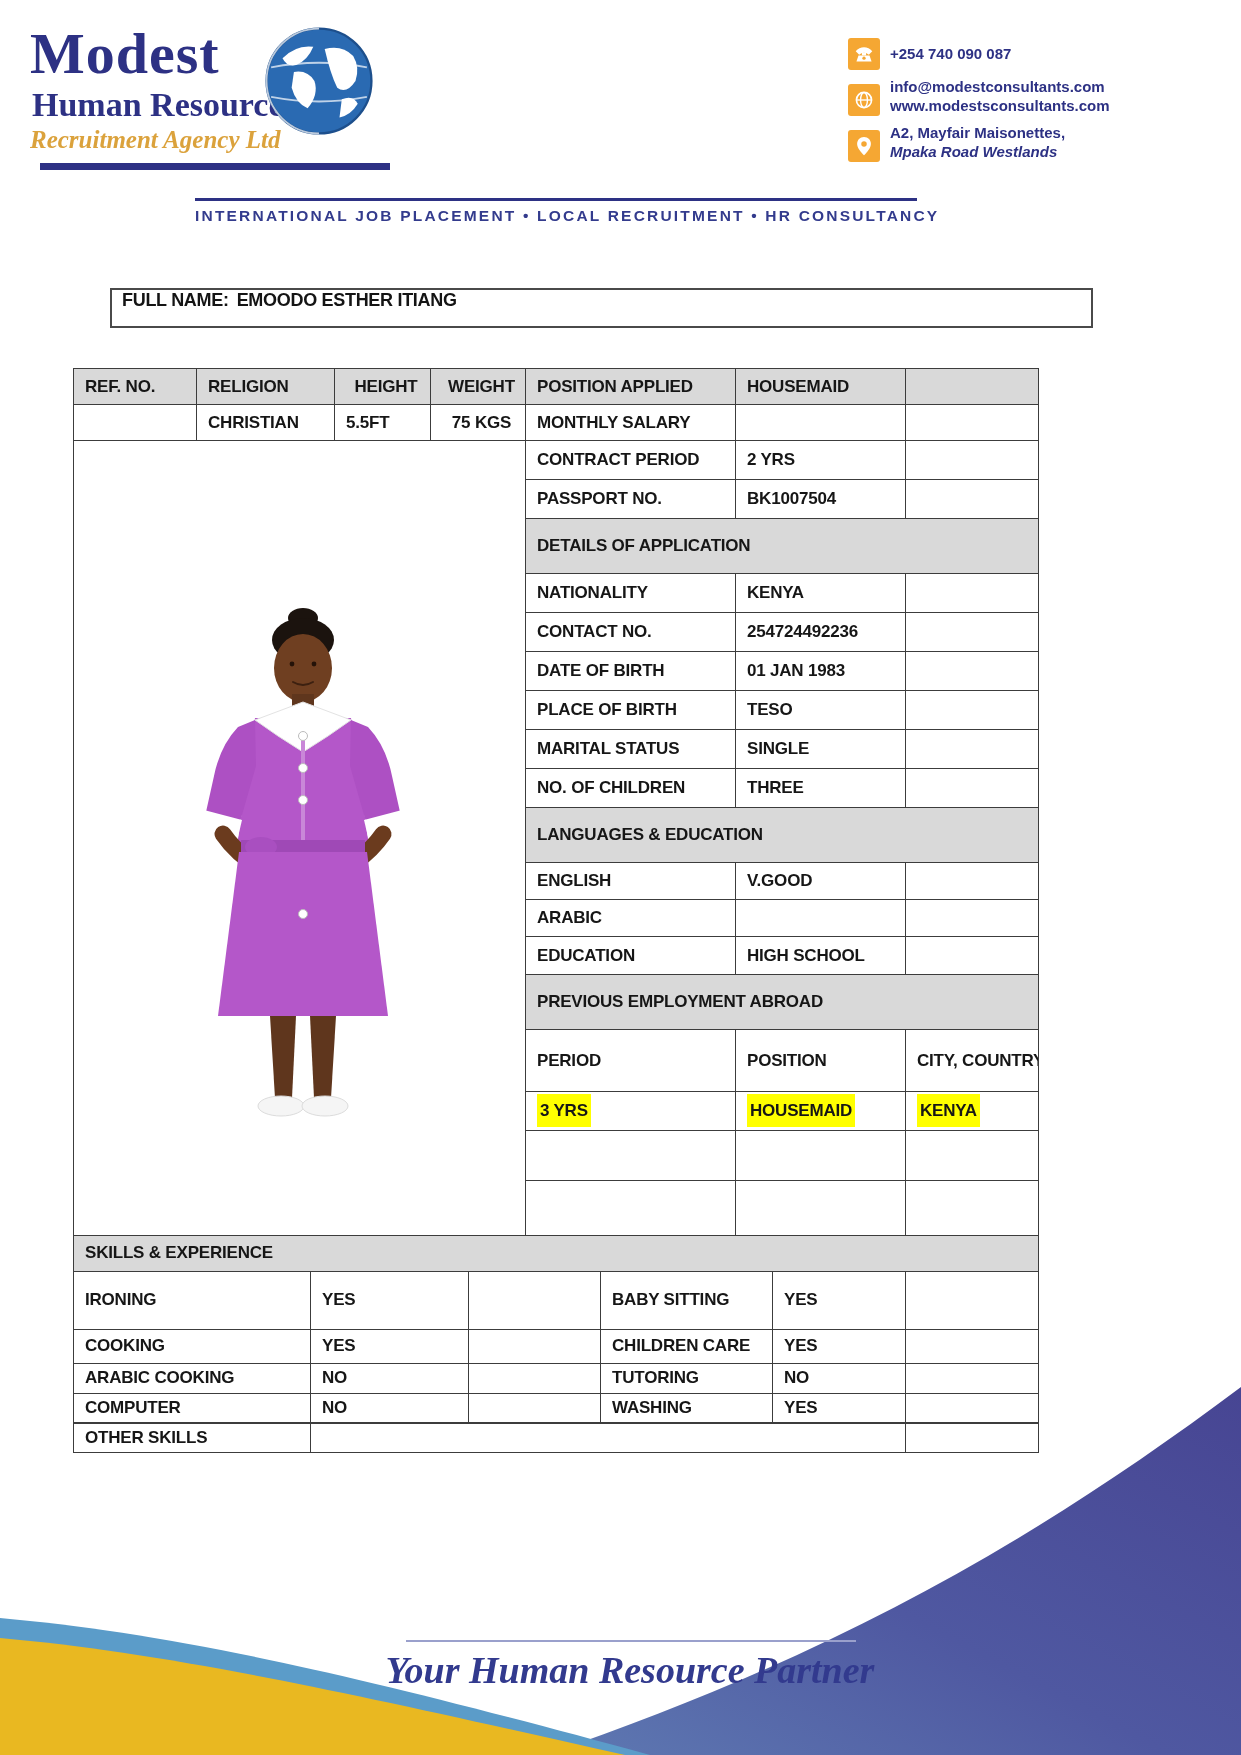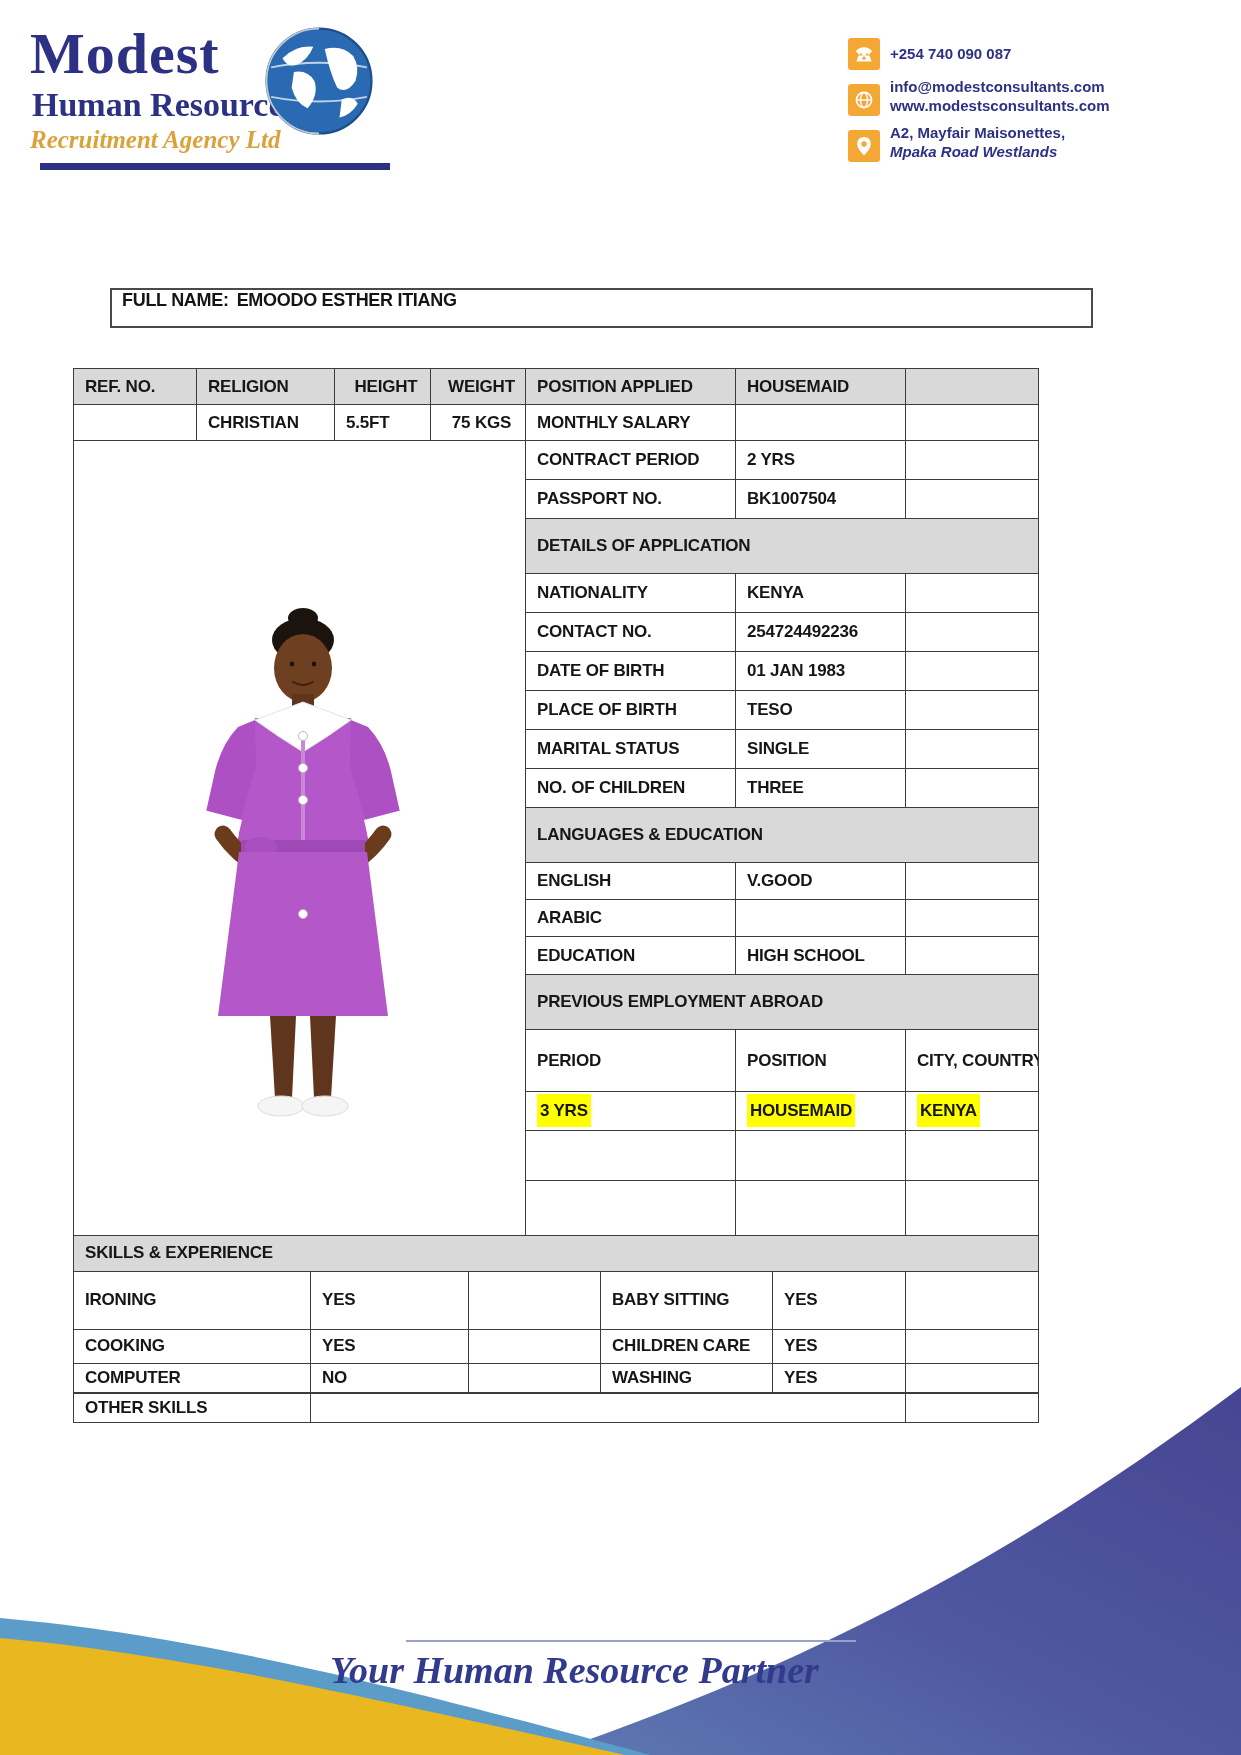--- a/index.html
+++ b/index.html
@@ -32,21 +32,21 @@
   td.lbl{color:#8b1717;}
   td.ctr{text-align:center;padding-left:4px;}
   td.wrap{white-space:normal;line-height:1.15;}
   .hl{background:#ffff00;padding:7px 3px;}
   tr.h36{height:36px} tr.h39{height:39px} tr.h55{height:55px} tr.h37{height:37px} tr.h38{height:38px}
   tr.h62{height:62px} tr.h50{height:50px} tr.h58{height:58px} tr.h34{height:34px} tr.h30{height:30px}
   tr.h32{height:32px} tr.h42{height:42px}
   td.photo-cell{vertical-align:top;padding:0;}
   
   .footer-line{position:absolute;left:406px;top:1640px;width:450px;height:2px;background:#9aa0cc;}
-  .slogan{position:absolute;left:330px;top:1648px;width:600px;
+  .slogan{position:absolute;left:330px;top:1648px;width:600px;text-align:center;
     font:italic bold 38px "Liberation Serif",serif;color:#323a8e;}
   .waves{position:absolute;left:0;top:1375px;}
 </style>
 </head>
 <body>
 
 <div class="page">
 
   <svg class="waves" width="1241" height="380" viewBox="0 0 1241 380">
     <defs>
@@ -100,20 +100,24 @@
 
   <div class="cicon" style="left:848px;top:130px;">
     <svg width="22" height="22" viewBox="0 0 32 32">
         <path fill="#fff" d="M16 3 C10 3 6 7.5 6 13 C6 20.5 16 29.5 16 29.5 C16 29.5 26 20.5 26 13 C26 7.5 22 3 16 3 Z"></path>
         <circle cx="16" cy="13" r="4" fill="#f5a733"></circle>
       </svg>
   </div>
   <div class="ctext" style="left:890px;top:124px;">A2, Mayfair Maisonettes,</div>
   <div class="ctext" style="left:890px;top:143px;font-style:italic;">Mpaka Road Westlands</div>
 
+  <div class="tagline-wrap">
+    <div class="tagline-line"></div>
+    <div class="tagline">INTERNATIONAL JOB PLACEMENT • LOCAL RECRUITMENT • HR CONSULTANCY</div>
+  </div>
 
   <div class="fullname-box">
     <span>FULL NAME:</span><span class="val">EMOODO ESTHER ITIANG</span>
   </div>
 
   <div class="tables-wrap">
 
     <table class="doc">
       <colgroup>
           <col style="width:123px">
@@ -287,20 +291,28 @@
       </tr>
       <tr class="h34">
         <td class="lbl">COOKING</td>
         <td>YES</td>
         <td></td>
         <td class="lbl">CHILDREN CARE</td>
         <td>YES</td>
         <td></td>
       </tr>
       <tr class="h30">
+        <td class="lbl">ARABIC COOKING</td>
+        <td>NO</td>
+        <td></td>
+        <td class="lbl">TUTORING</td>
+        <td>NO</td>
+        <td></td>
+      </tr>
+      <tr class="h30">
         <td class="lbl">COMPUTER</td>
         <td>NO</td>
         <td></td>
         <td class="lbl">WASHING</td>
         <td>YES</td>
         <td></td>
       </tr>
     </tbody>
       </table>
 

